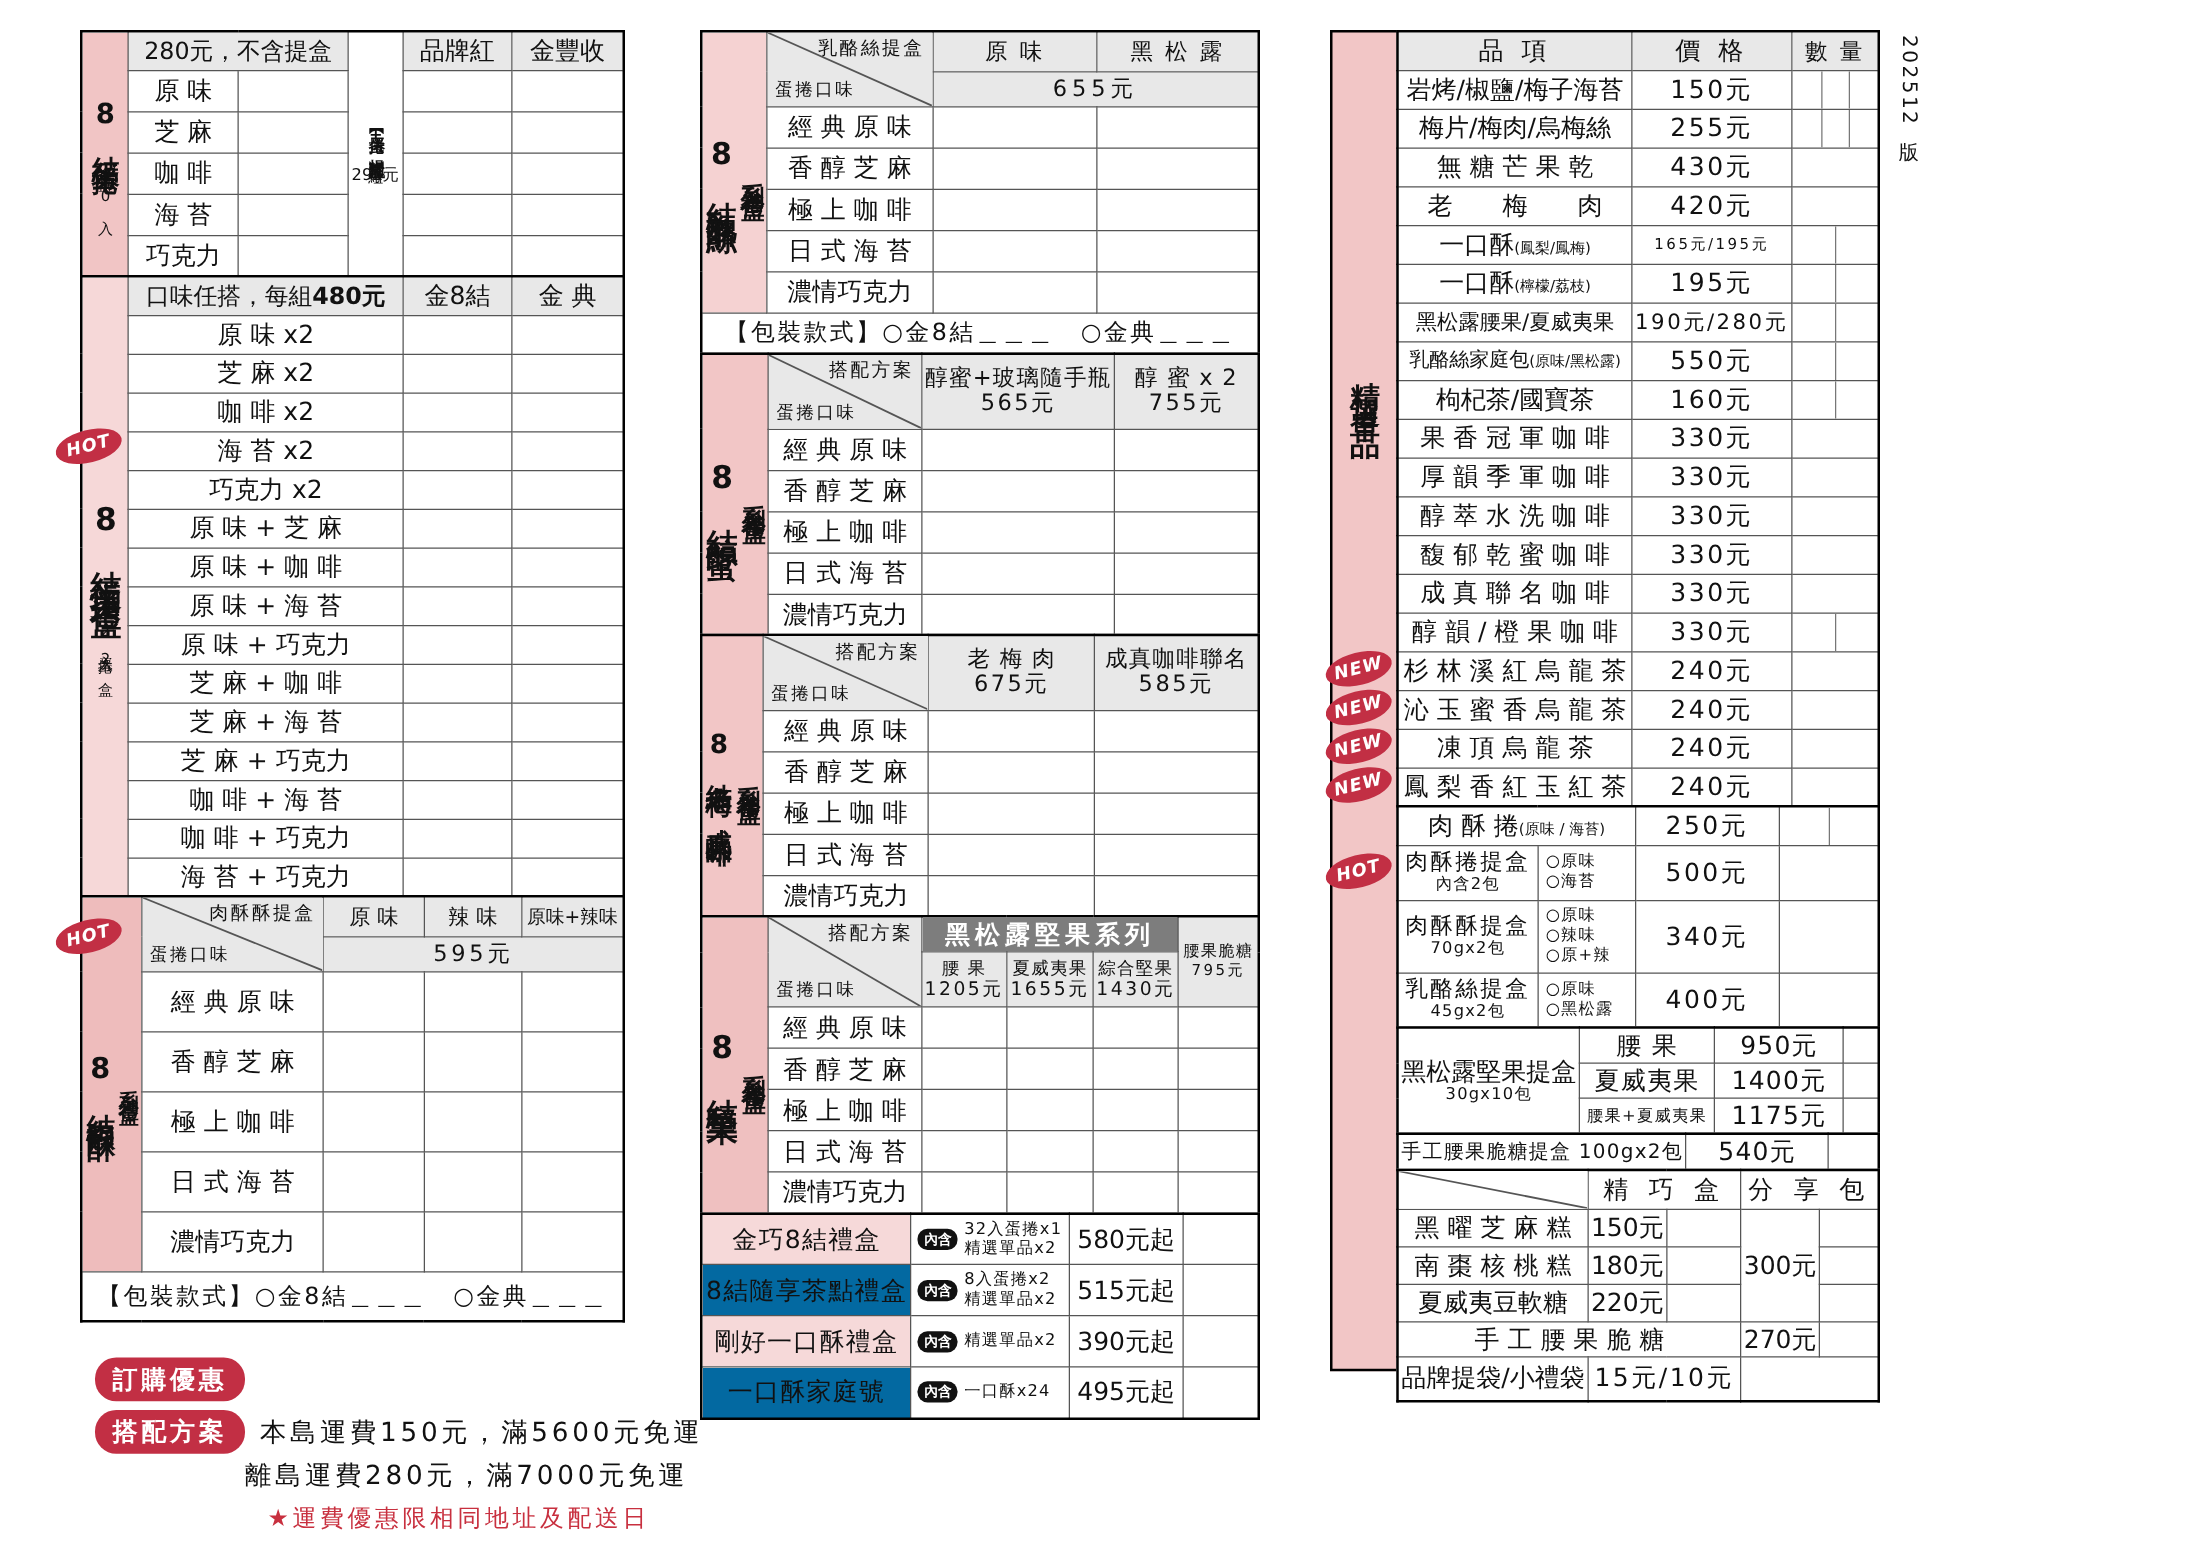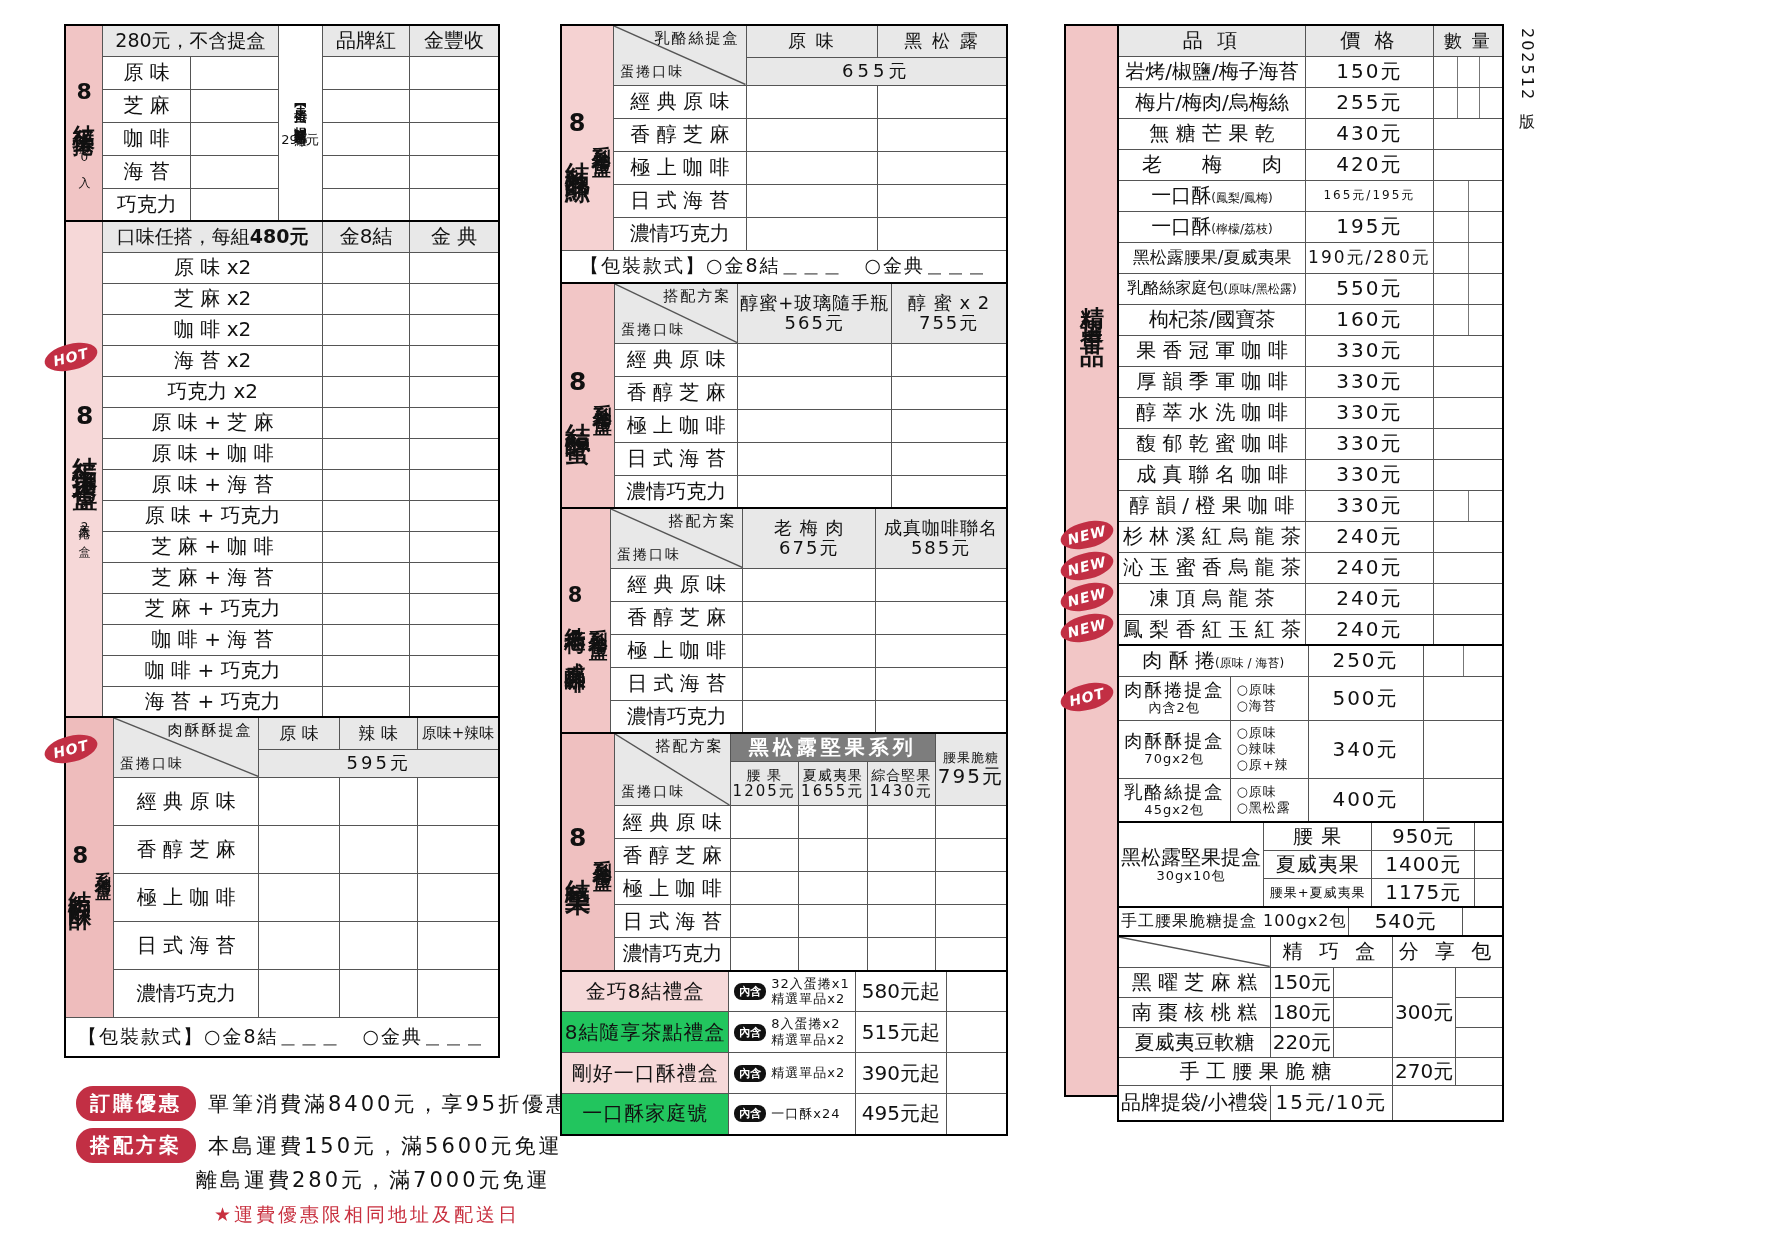--- a/index.html
+++ b/index.html
@@ -56,21 +56,21 @@
 
   
   .note-line{position:absolute;left:12px;display:flex;align-items:center;gap:12px;}
   .pillbadge{background:#c22f44;color:#fff;font-weight:bold;font-size:20px;letter-spacing:3px;
              border-radius:17px;padding:4px 14px;white-space:nowrap;}
   .ntext{font-size:21px;letter-spacing:3px;white-space:nowrap;}
   .nred{color:#c8303f;font-size:19px;letter-spacing:3px;white-space:nowrap;}
 
   
   .gname1{background:#f6d9d9;font-size:22px;letter-spacing:1px;}
-  .gname2{background:#22c55e;font-size:22px;letter-spacing:1px;}
+  .gname2{background:#0369a1;font-size:22px;letter-spacing:1px;}
   .gcont{display:flex;align-items:center;justify-content:flex-start;gap:5px;padding:0 3px;}
   .cpill{background:#111;color:#fff;font-size:11px;font-weight:bold;border-radius:8px;padding:1px 5px;white-space:nowrap;}
   .glines{display:flex;flex-direction:column;align-items:flex-start;line-height:1.2;}
   .glines span{font-size:13px;letter-spacing:1px;}
   .gprice{font-size:22px;}
 
   
   .rstrip{position:absolute;left:0;top:0;width:55px;height:1073px;background:#f2c6c6;border:2px solid #000;box-sizing:border-box;}
   .rtables{position:absolute;left:53px;top:0;width:387px;}
   .iname{font-size:19px;}
@@ -322,21 +322,20 @@
             <td class="fill"></td>
           </tr>
       <tr class="r40">
             <td colspan="5" style="font-size:19px;letter-spacing:2px;">【包裝款式】○金8結＿＿＿　○金典＿＿＿</td>
           </tr>
     </tbody>
       </table>
 
     <div class="note-line" style="top:1062px;">
       <span class="pillbadge">訂購優惠</span>
-      <span class="ntext">單筆消費滿8400元，享95折優惠</span>
     </div>
     <div class="note-line" style="top:1104px;">
       <span class="pillbadge">搭配方案</span>
       <span class="ntext">本島運費150元，滿5600元免運</span>
     </div>
     <div class="note-line" style="top:1142px;left:132px;">
       <span class="ntext">離島運費280元，滿7000元免運</span>
     </div>
     <div class="note-line" style="top:1178px;left:150px;">
       <span class="nred">★運費優惠限相同地址及配送日</span>
@@ -551,21 +550,21 @@
           <svg class="dsvg" preserveAspectRatio="none">
                 <line x1="0" y1="0" x2="100%" y2="100%" stroke="#555" stroke-width="1.4"></line>
               </svg>
           <span class="dtr">搭配方案</span>
           <span class="dbl">蛋捲口味</span>
         </td>
         <td class="band" colspan="3">黑松露堅果系列</td>
         <td class="hdr" rowspan="2">
               <div class="two">
                 <span class="a" style="font-size:13px;">腰果脆糖</span>
-                <span class="b" style="font-size:20px;">795元</span>
+                <span class="b" style="font-size:12px;">795元</span>
               </div>
             </td>
       </tr>
       <tr class="r44">
         <td class="hdr">
               <div class="two">
                 <span class="a" style="font-size:14px;">腰 果</span>
                 <span class="b" style="font-size:15px;">1205元</span>
               </div>
             </td>

